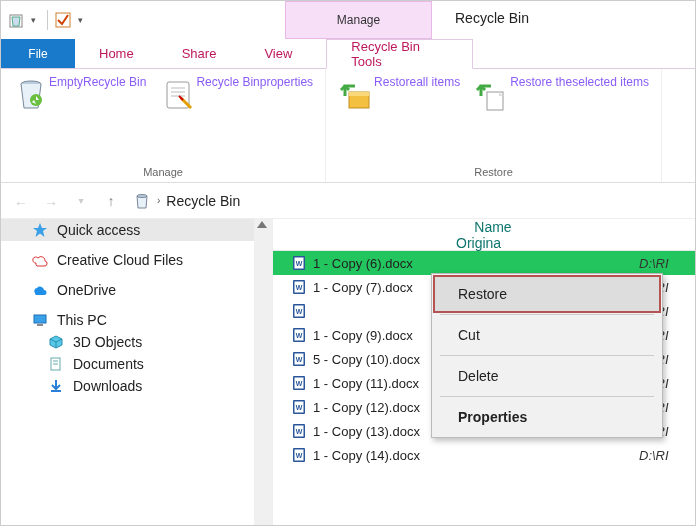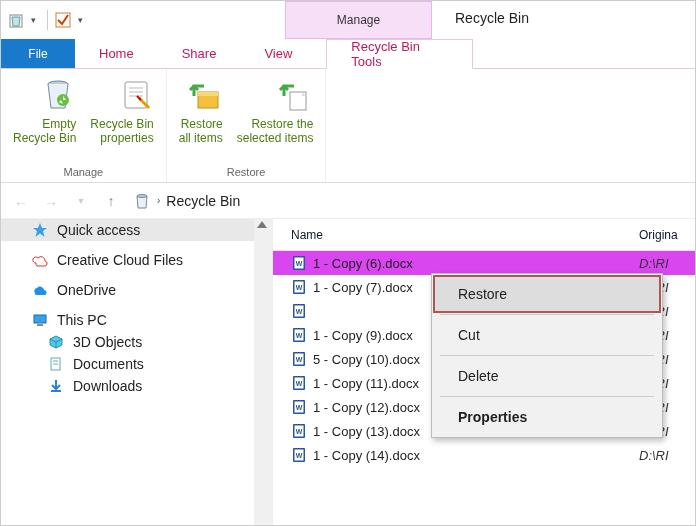--- a/index.html
+++ b/index.html
@@ -14,47 +14,47 @@
   
   .tabs-row { height: 30px; display: flex; align-items: stretch; border-bottom: 1px solid #e2c9e2; background: #fff; }
   .tab-file { width: 74px; background: #1979ca; color: #fff; display: flex; align-items: center; justify-content: center; font-size: 12px; }
   .tab { padding: 0 24px; display: flex; align-items: center; font-size: 13px; color: #be185d; cursor: pointer; }
   .tab.active-context { border: 1px solid #e2c9e2; border-bottom: 1px solid #fff; background: #fff; margin-bottom: -1px; }
   .tabs-row .contextual-slot { margin-left: 0; width: 147px; justify-content: center; }
   
   .ribbon { height: 114px; display: flex; border-bottom: 1px solid #ddd; }
   .ribbon-group { border-right: 1px solid #eee; padding: 4px 8px 2px 8px; display: flex; flex-direction: column; align-items: center; }
   .ribbon-buttons { display: flex; flex: 1; align-items: flex-start; gap: 6px; }
-  .ribbon-btn { display: flex; flex-direction: column; align-items: flex-end; justify-content: flex-start; padding: 2px 4px; font-size: 12px; color: #4d7c0f; text-align: center; line-height: 1.2; cursor: pointer; }
+  .ribbon-btn { display: flex; flex-direction: row; align-items: flex-start; justify-content: flex-start; padding: 2px 4px; font-size: 12px; color: #8b5cf6; text-align: center; line-height: 1.2; cursor: pointer; }
   .ribbon-btn .big-icon { width: 36px; height: 36px; margin: 2px 0 4px 0; display: flex; align-items: center; justify-content: center; }
   .ribbon-group-label { font-size: 11px; color: #666; padding: 2px 0; }
   
   .nav-row { height: 36px; display: flex; align-items: center; padding: 0 8px; gap: 6px; border-bottom: 1px solid #eee; }
   .nav-arrow { width: 24px; height: 24px; display: flex; align-items: center; justify-content: center; color: #888; font-size: 14px; cursor: pointer; }
   .nav-arrow.disabled { color: #ccc; }
   .breadcrumb-bar { flex: 1; height: 26px; display: flex; align-items: center; gap: 6px; padding: 0 4px; }
   .crumb-text { font-size: 14px; color: #222; }
   .crumb-gly { font-size: 10px; color: #555; }
   
   .body-area { display: flex; height: calc(526px - 38px - 30px - 114px - 36px); position: relative; }
   .nav-pane { width: 272px; border-right: 1px solid #eee; overflow-y: auto; position: relative; }
   .nav-scroll-gutter { position: absolute; right: 0; top: 0; width: 18px; height: 100%; background: #f0f0f0; }
   .nav-scroll-gutter::before { content: ""; position: absolute; top: 2px; left: 3px; width: 0; height: 0; border-left: 5px solid transparent; border-right: 5px solid transparent; border-bottom: 7px solid #777; }
   .nav-item { display: flex; align-items: center; gap: 8px; height: 22px; padding-left: 20px; font-size: 14px; color: #222; cursor: pointer; }
   .nav-item.top { padding-left: 30px; }
   .nav-item.child { padding-left: 46px; }
   .nav-item.selected { background: #e8e8e8; }
   .nav-icon { width: 18px; height: 18px; display: inline-flex; align-items: center; justify-content: center; font-size: 14px; }
   .content-pane { flex: 1; overflow: hidden; position: relative; }
-  .content-header { display: flex; height: 32px; align-items: center; border-bottom: 1px solid #e6e6e6; color: #0f172a; font-size: 12px; }
+  .content-header { display: flex; height: 32px; align-items: center; border-bottom: 1px solid #e6e6e6; color: #0f766e; font-size: 14px; flex-direction: column; }
   .col-name { flex: 1; padding-left: 18px; }
   .col-orig { width: 56px; }
   .file-list { }
   .file-row { display: flex; align-items: center; height: 24px; font-size: 13px; color: #222; }
-  .file-row.selected { background: #d946ef; }
+  .file-row.selected { background: #22c55e; }
   .file-row .fname { flex: 1; display: flex; align-items: center; gap: 6px; padding-left: 18px; }
   .file-row .forig { width: 56px; color: #333; font-style: italic; }
   .doc-icon { width: 16px; height: 16px; display: inline-flex; align-items: center; justify-content: center; }
   
   .context-menu { position: absolute; left: 430px; top: 272px; width: 232px; background: #f1f1f1; border: 1px solid #bbb; box-shadow: 2px 3px 6px rgba(0,0,0,0.25); z-index: 50; padding: 2px; }
   .ctx-item { height: 36px; display: flex; align-items: center; padding: 0 24px; font-size: 14px; color: #222; cursor: pointer; }
   .ctx-item.hover { background: #ddd; outline: 2px solid #b55252; outline-offset: -1px; }
   .ctx-sep { height: 1px; background: #ccc; margin: 2px 6px; }
   .ctx-item.bold { font-weight: 600; }
   

